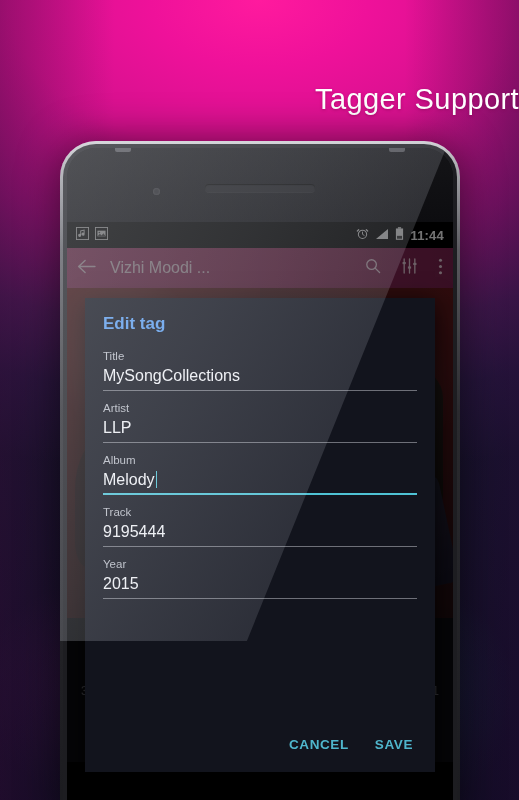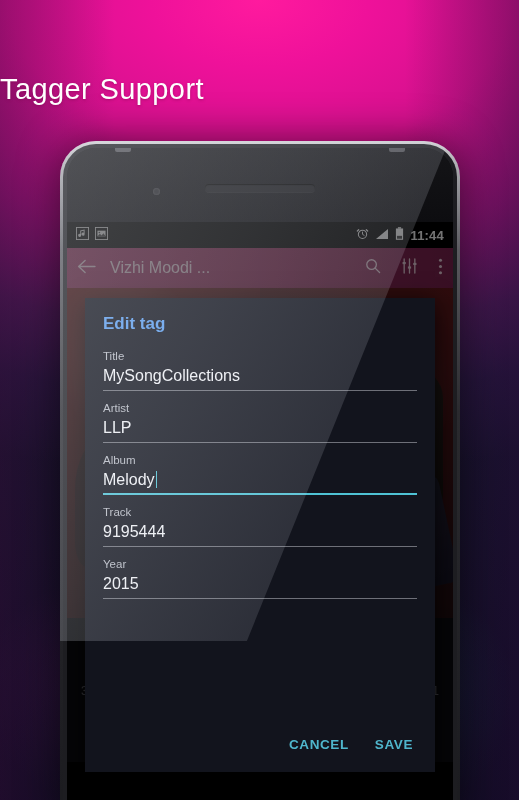--- a/index.html
+++ b/index.html
@@ -48,24 +48,24 @@
     left: -60px;
     bottom: -40px;
     width: 300px;
     height: 300px;
     background: radial-gradient(closest-side, rgba(70,26,78,.55), rgba(70,26,78,0) 72%);
   }
 
   
   .headline {
     position: absolute;
-    top: 73px;
+    top: 83px;
     left: 0;
     right: 0;
-    text-align: left;
+    text-align: right;
     color: #ffffff;
     font-size: 29px;
     font-weight: 300;
     letter-spacing: .4px;
     text-shadow: 0 1px 3px rgba(120,0,70,.45);
   }
 
   
   .phone {
     position: absolute;

